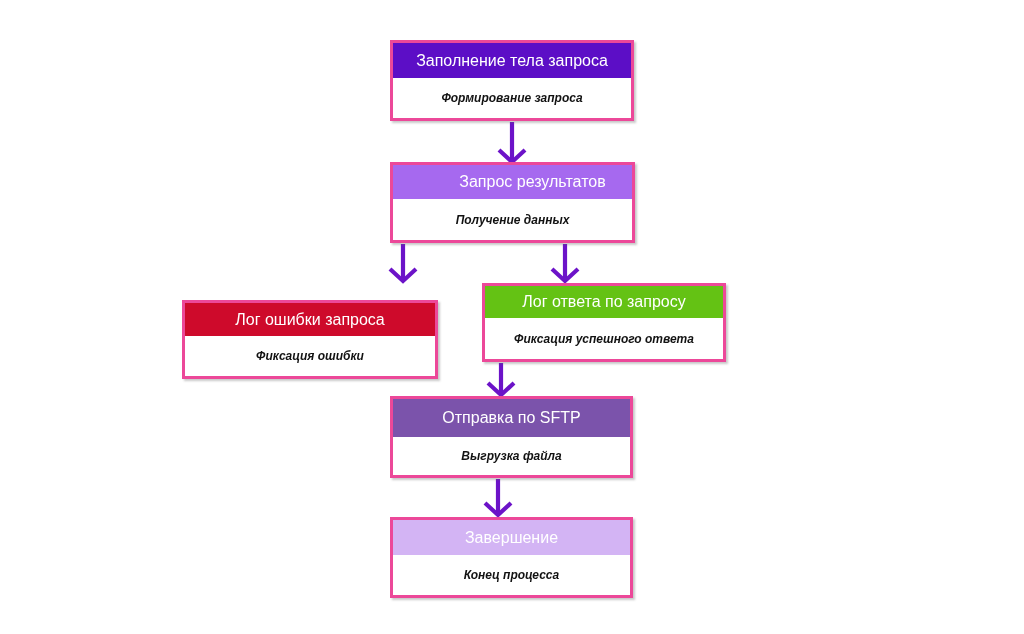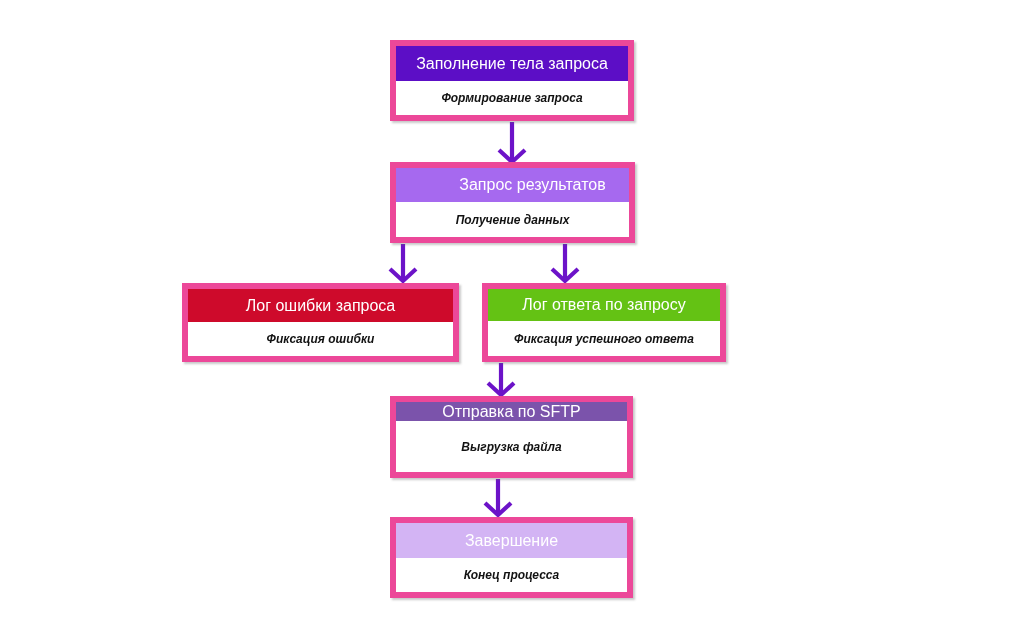--- a/index.html
+++ b/index.html
@@ -6,42 +6,42 @@
   body{
     width:1024px;height:634px;position:relative;overflow:hidden;
     background:#ffffff;
     font-family:"Liberation Sans","DejaVu Sans",sans-serif;
   }
   .canvas{position:absolute;inset:0;}
   .node{
     position:absolute;
     box-sizing:border-box;
     background:#ffffff;
-    border:6px solid #ec4899;
+    border:3px solid #ec4899;
     box-shadow:2px 2px 2px rgba(100,100,100,0.35);
     display:flex;flex-direction:column;
   }
   .node-header{
     flex:0 0 auto;
     display:flex;align-items:center;justify-content:center;
     font-size:16px;font-weight:400;color:#ffffff;
     white-space:nowrap;
   }
   .node-body{
     flex:1 1 auto;
     display:flex;align-items:center;justify-content:center;
     font-size:12px;font-weight:bold;font-style:italic;color:#121212;
     text-align:center;line-height:22px;padding:0 10px;
   }
   
   #n0{left:390px;top:40px;width:244px;height:81px}  #n0 .node-header{height:35px}
   #n1{left:390px;top:162px;width:245px;height:81px} #n1 .node-header{height:34px}
-  #n2{left:182px;top:283px;width:277px;height:79px} #n2 .node-header{height:33px}
+  #n2{left:182px;top:300px;width:256px;height:79px} #n2 .node-header{height:33px}
   #n3{left:482px;top:283px;width:244px;height:79px} #n3 .node-header{height:32px}
-  #n4{left:390px;top:396px;width:243px;height:82px} #n4 .node-header{height:19px}
+  #n4{left:390px;top:396px;width:243px;height:82px} #n4 .node-header{height:38px}
   #n5{left:390px;top:517px;width:243px;height:81px} #n5 .node-header{height:35px}
 
   svg.arrows{position:absolute;inset:0;pointer-events:none;}
   svg.arrows path{fill:none;stroke-width:4.2;stroke-linecap:butt;stroke-linejoin:miter;}
 </style>
 </head>
 <body>
 
 <div class="canvas">
 

